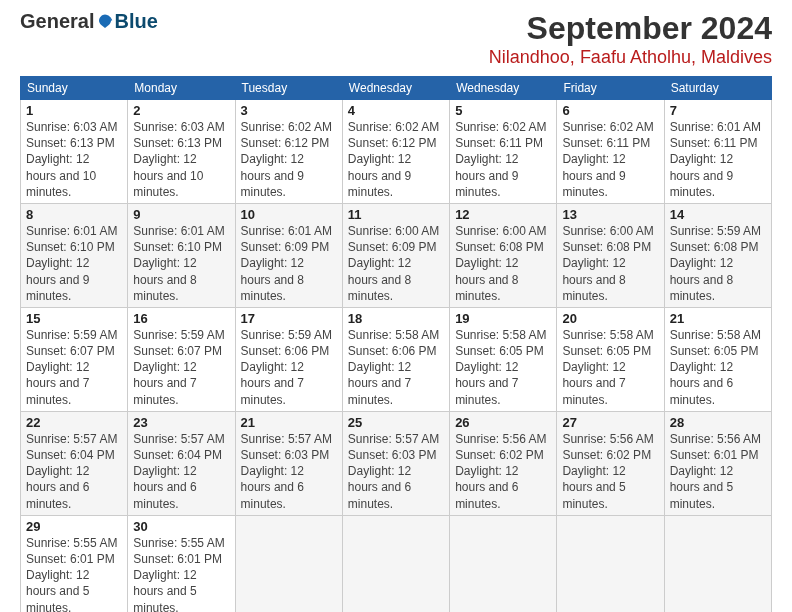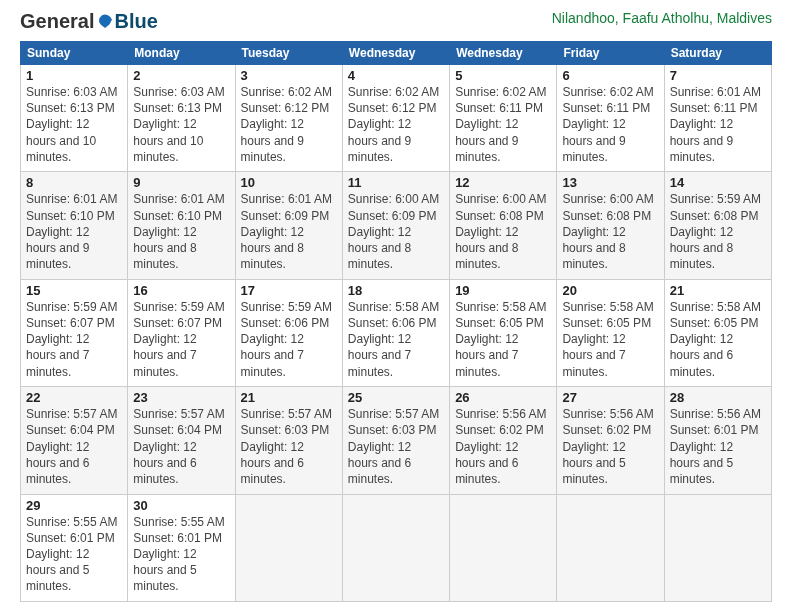--- a/index.html
+++ b/index.html
@@ -44,36 +44,36 @@
     }
     .title-block {
       text-align: right;
     }
     .month-title {
       font-size: 32px;
       font-weight: bold;
       color: #333;
     }
     .location {
-      font-size: 14px;
-      color: #15803d;
+      font-size: 18px;
+      color: #b91c1c;
     }
     .calendar {
       flex: 1;
       border-collapse: collapse;
       width: 100%;
       font-size: 10.5px;
     }
     .calendar th {
       background-color: #2563a8;
       color: #fff;
       text-align: left;
       padding: 4px 6px;
       font-size: 12px;
-      font-weight: bold;
+      font-weight: normal;
       border: 1px solid #2563a8;
     }
     .calendar td {
       border: 1px solid #ccc;
       vertical-align: top;
       padding: 3px 5px;
       width: calc(100% / 7);
       background: #fff;
     }
     .calendar tr:nth-child(even) td {
@@ -104,20 +104,21 @@
       <div class="logo-text">
         <span class="logo-general">General</span>
         <svg class="logo-icon" viewBox="0 0 24 24" fill="#1a6bb5">
           <path d="M12 2C8 2 4 6 4 10c0 2 1 4 3 6l5 4 5-4c2-2 3-4 3-6 0-4-4-8-8-8z"></path>
           <path d="M16 4c2 1 4 3 5 6" fill="none" stroke="#1a6bb5" stroke-width="1.5"></path>
         </svg>
         <span class="logo-blue">Blue</span>
       </div>
     </div>
     <div class="title-block">
+      <div class="month-title">September 2024</div>
       <div class="location">Nilandhoo, Faafu Atholhu, Maldives</div>
     </div>
   </div>
 
   <table class="calendar">
     <thead>
       <tr>
         <th>Sunday</th>
         <th>Monday</th>
         <th>Tuesday</th>

